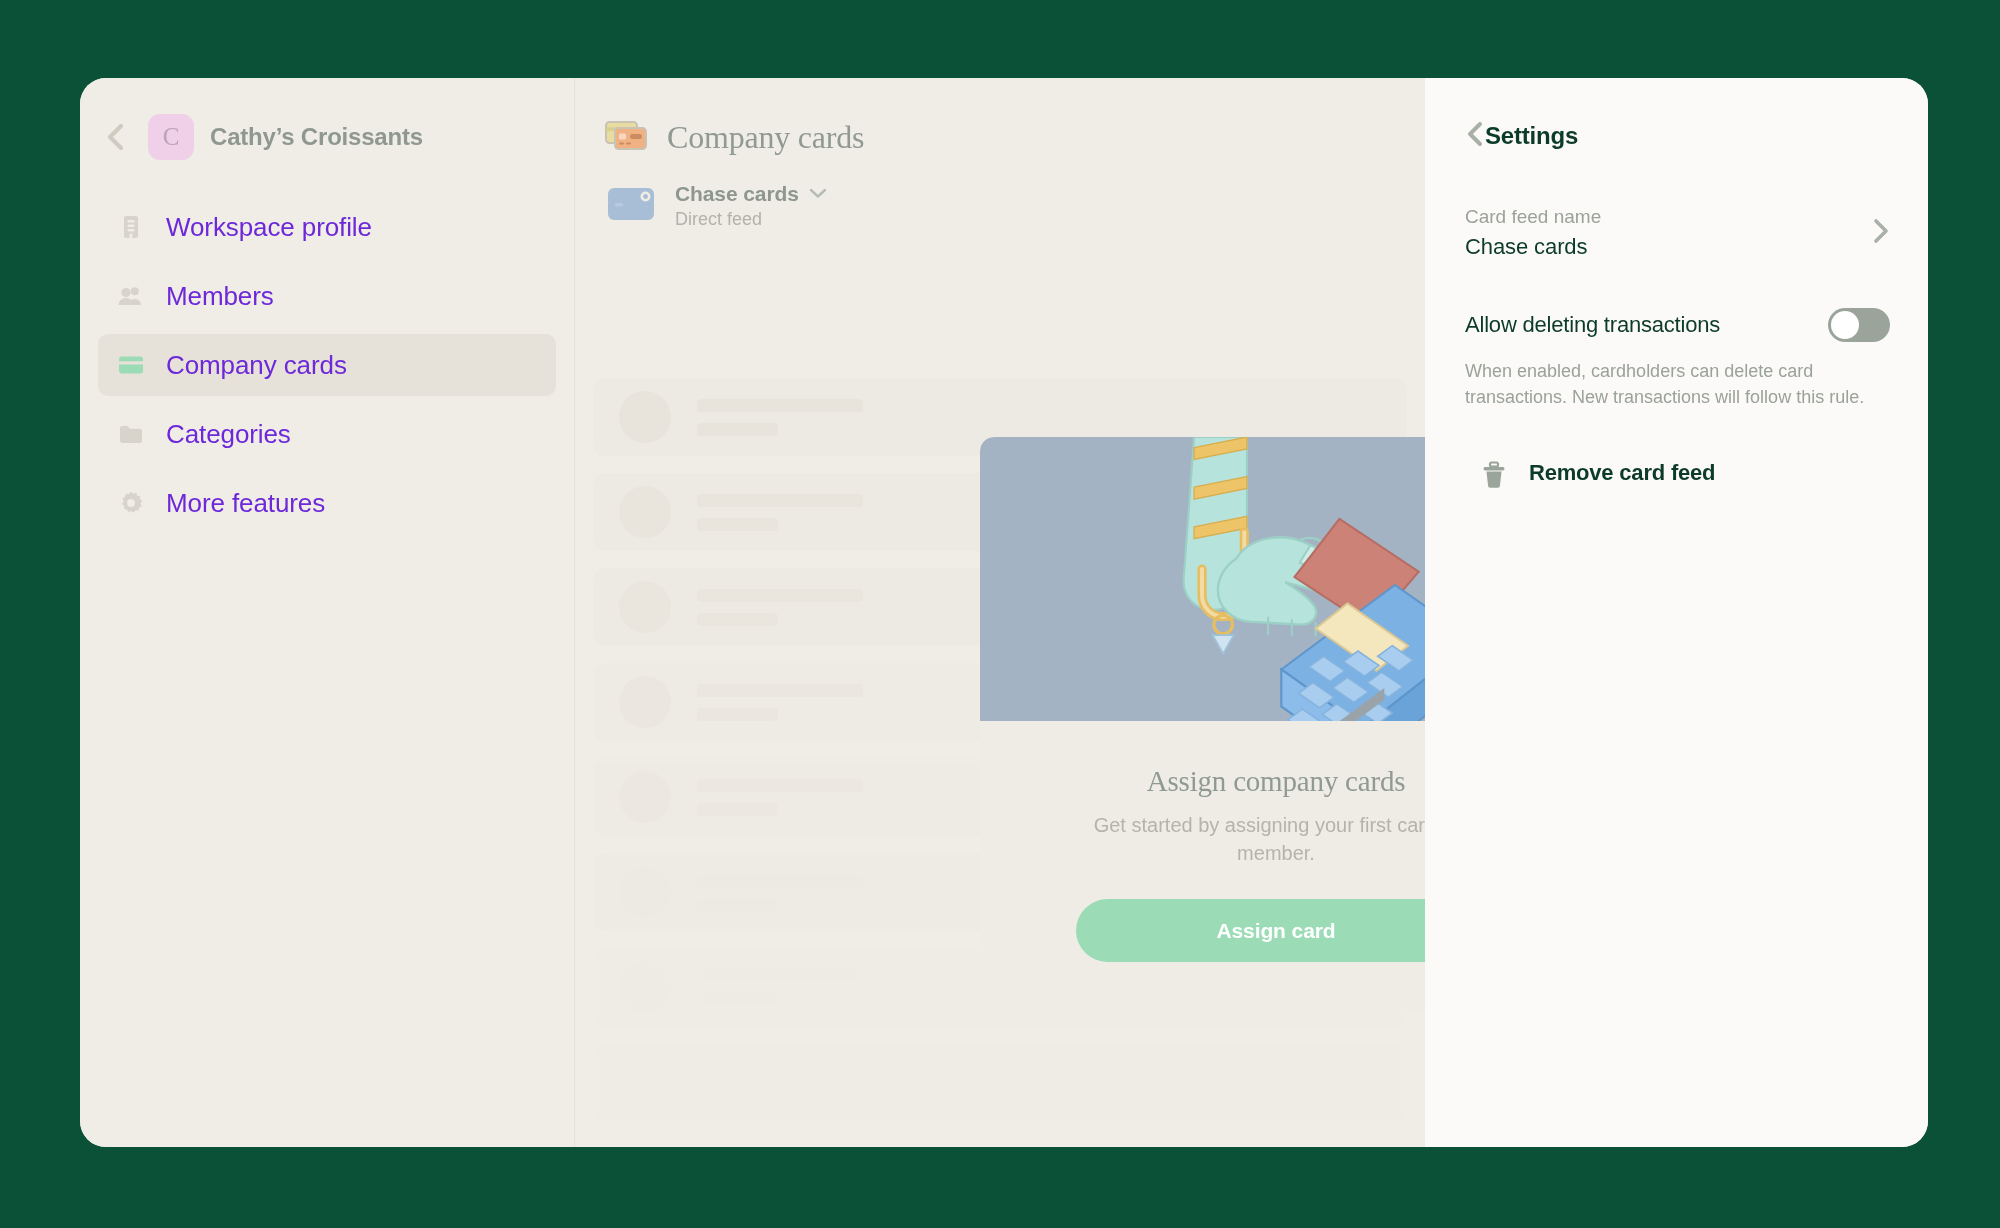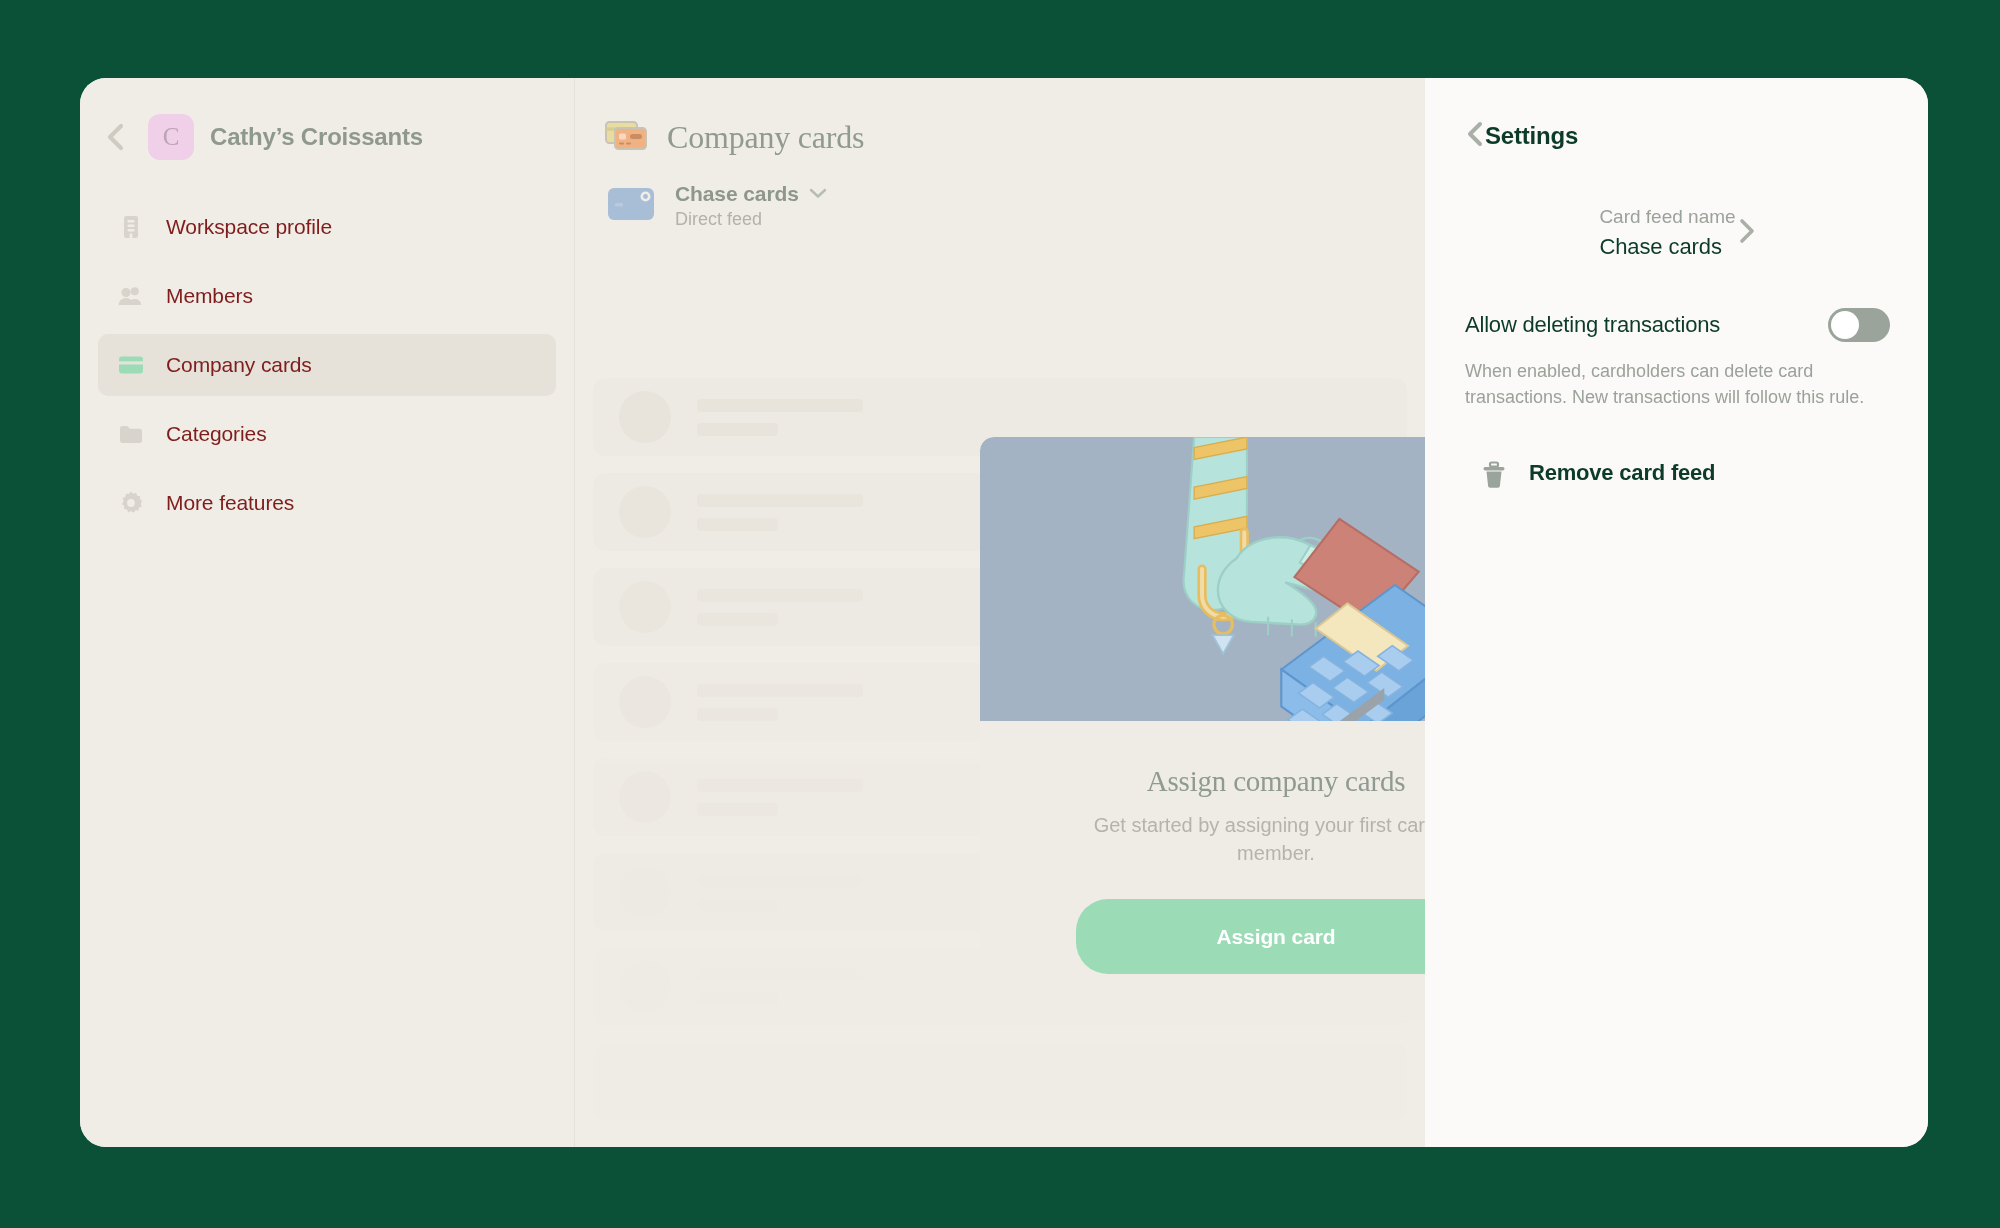--- a/index.html
+++ b/index.html
@@ -101,23 +101,23 @@
     width: 26px;
     height: 26px;
     flex: 0 0 26px;
     display: flex;
     align-items: center;
     justify-content: center;
   }
   .nav-icon svg { display: block; }
 
   .nav-label {
-    font-size: 21px;
-    font-weight: 400;
-    color: #7f1d1d;
+    font-size: 26px;
+    font-weight: 400;
+    color: #6d28d9;
     letter-spacing: -0.1px;
     white-space: nowrap;
   }
 
   
   .main {
     flex: 1 1 auto;
     background: #f0ede7;
     position: relative;
     overflow: hidden;
@@ -237,21 +237,21 @@
     line-height: 1.38;
     margin: 14px auto 0 auto;
     width: 380px;
     font-weight: 400;
   }
 
   .assign-btn {
     display: block;
     margin: 32px auto 0 auto;
     width: 400px;
-    height: 75px;
+    height: 63px;
     border: none;
     border-radius: 32px;
     background: #9bdcb6;
     color: #ffffff;
     font-size: 21px;
     font-weight: 700;
     font-family: "Liberation Sans", sans-serif;
     cursor: pointer;
     letter-spacing: -0.1px;
   }
@@ -276,21 +276,21 @@
   .settings-title {
     font-size: 24px;
     font-weight: 700;
     color: #0d3b2a;
     letter-spacing: -0.2px;
   }
 
   .settings-row {
     display: flex;
     align-items: center;
-    justify-content: center;
+    justify-content: space-between;
     padding: 40px 0 0 2px;
     cursor: pointer;
   }
 
   .field-label {
     font-size: 19px;
     color: #9ba29a;
     font-weight: 400;
     margin-bottom: 6px;
   }

